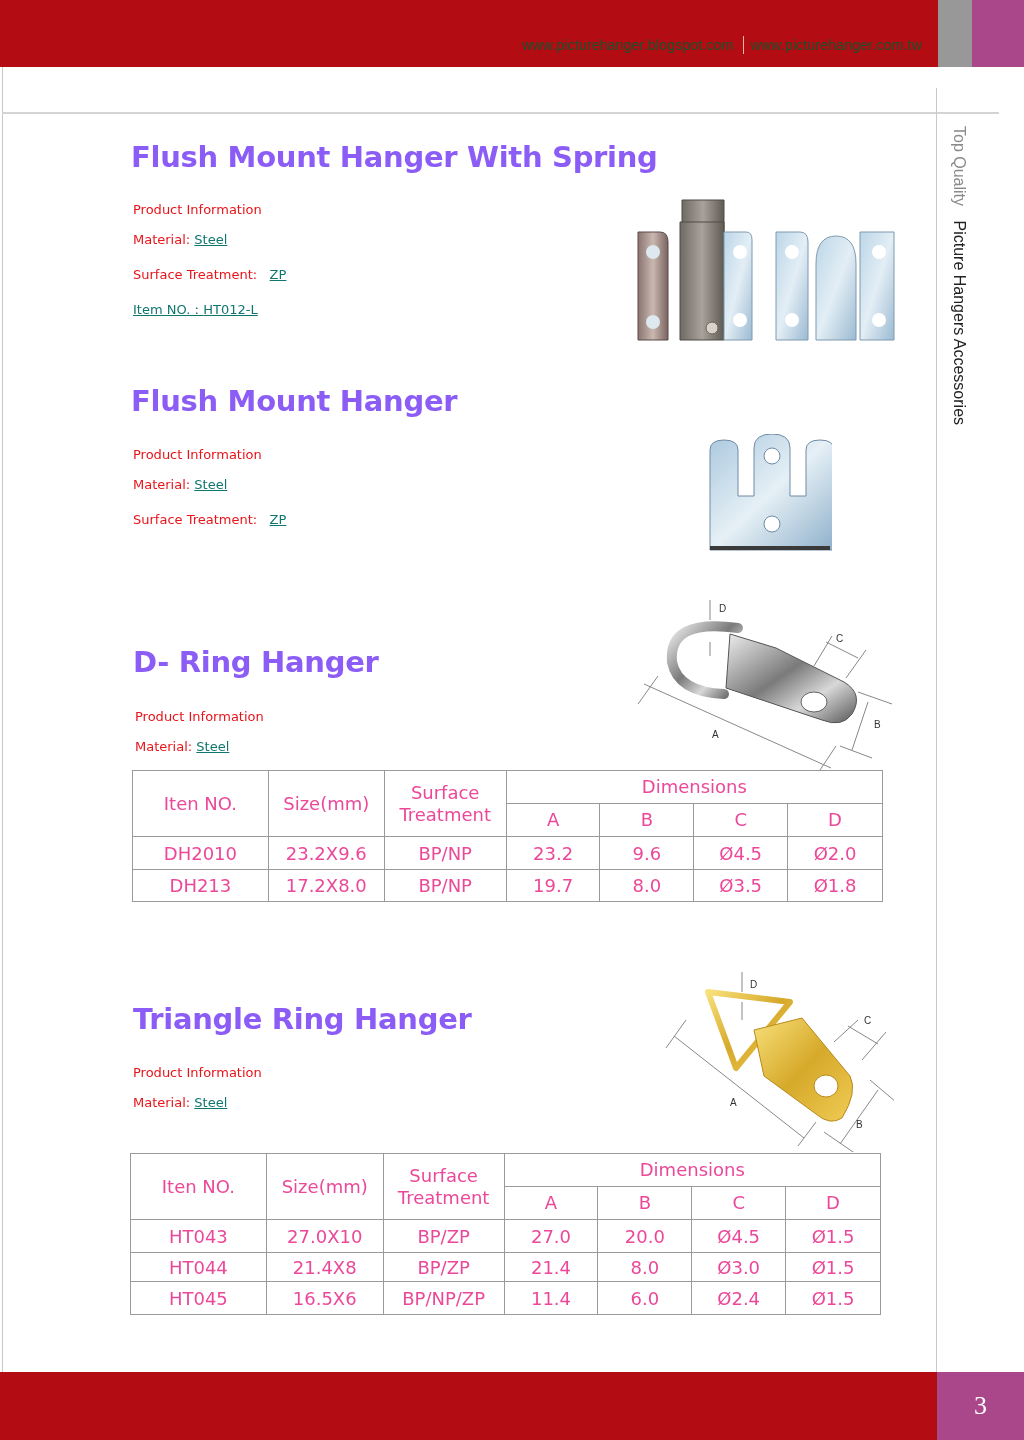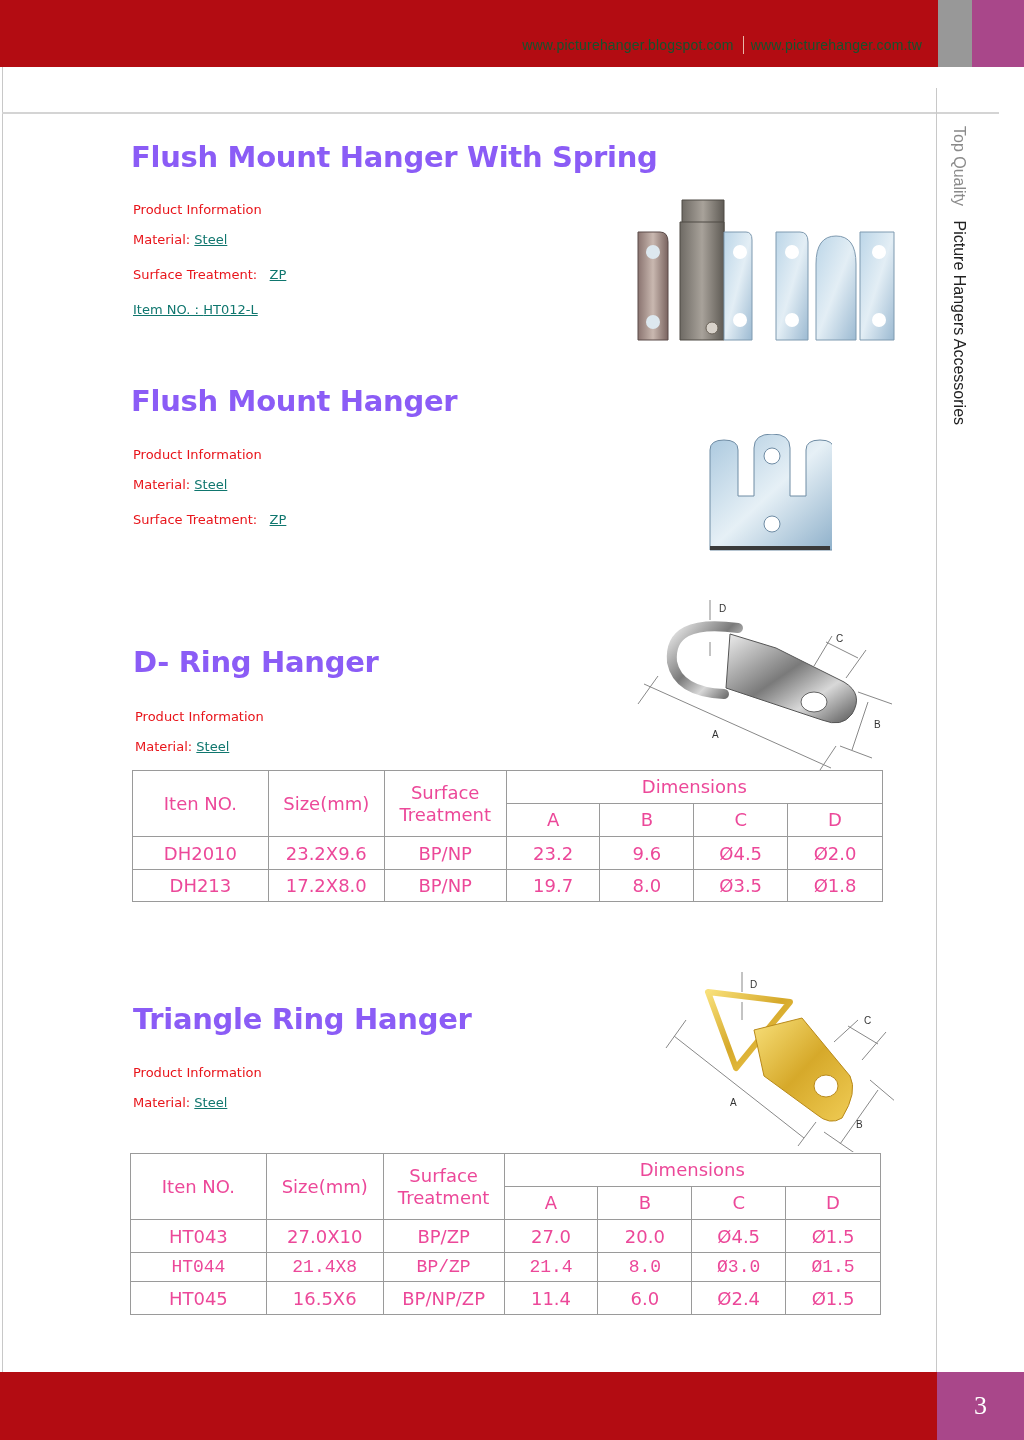--- a/index.html
+++ b/index.html
@@ -261,21 +261,21 @@
   </tr>
   <tr style="height:33px;">
     <td>HT043</td>
     <td>27.0X10</td>
     <td>BP/ZP</td>
     <td>27.0</td>
     <td>20.0</td>
     <td>Ø4.5</td>
     <td>Ø1.5</td>
   </tr>
-  <tr style="height:29px;font-family:Liberation Mono, monospace;">
+  <tr style="height:29px;">
     <td>HT044</td>
     <td>21.4X8</td>
     <td>BP/ZP</td>
     <td>21.4</td>
     <td>8.0</td>
     <td>Ø3.0</td>
     <td>Ø1.5</td>
   </tr>
   <tr style="height:33px;">
     <td>HT045</td>

